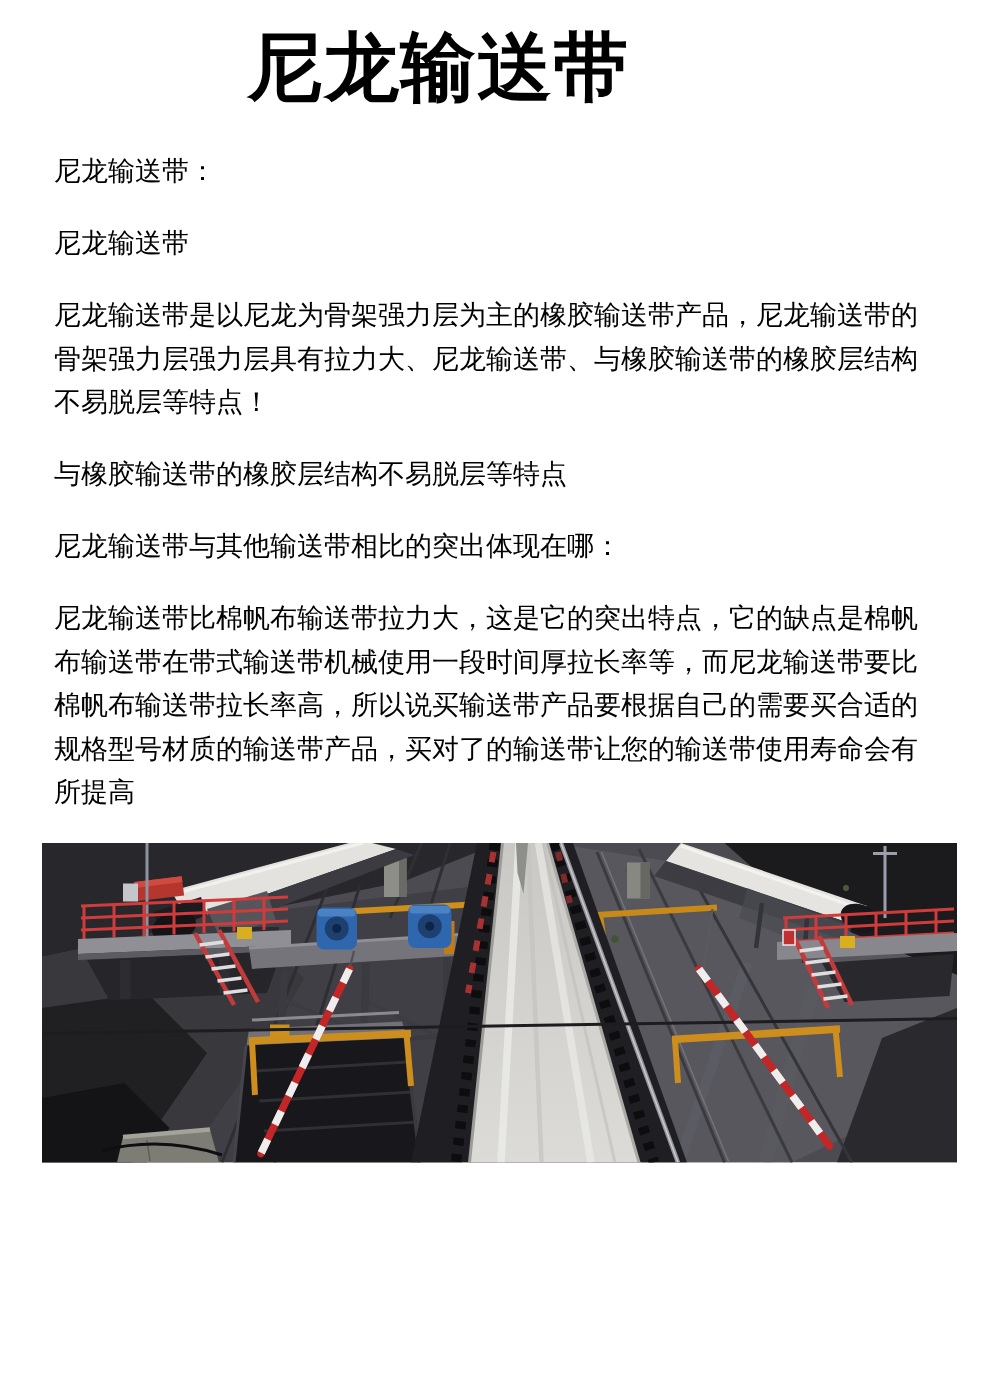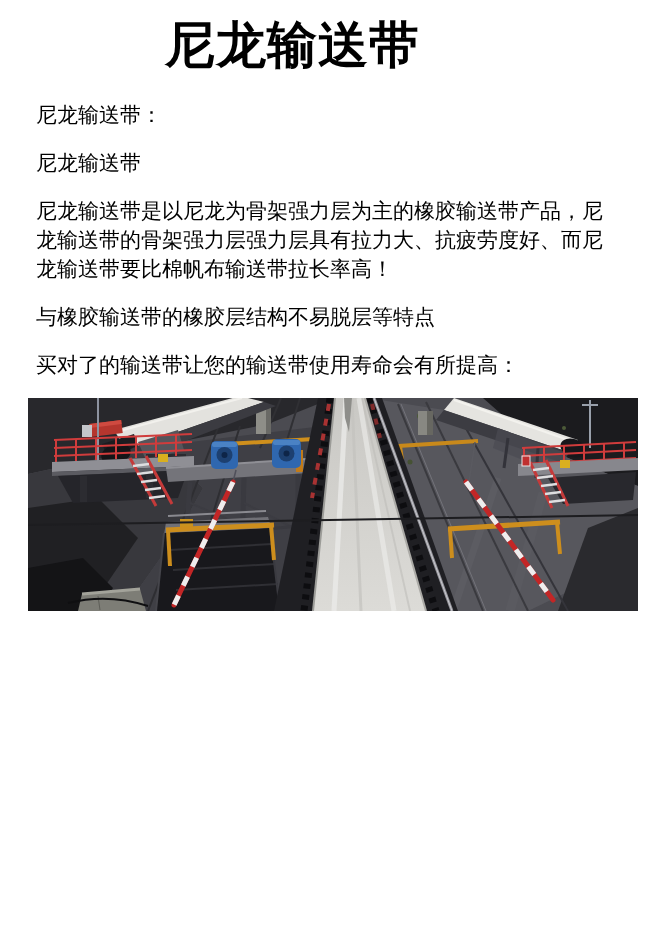--- a/index.html
+++ b/index.html
@@ -10,43 +10,44 @@
   }
   .page { width: 585px; height: 930px; position: relative; background: #fff; border-radius: 29px; }
   h1.title {
     margin: 0; padding-top: 16px;
     font-size: 50px; line-height: 58px; font-weight: bold;
     text-align: center; letter-spacing: 1px; color: #000;
   }
   .content {
     margin: 26px 30px 0 36px;
     width: 582px;
-    font-size: 21px; line-height: 29px;
+    font-size: 18px; line-height: 29px;
     word-break: break-all; line-break: anywhere;
   }
   .content p { margin: 0 0 19px 0; }
   figure.photo {
     margin: 12px 0 0 28px; padding: 0;
     width: 610px; height: 213px; line-height: 0;
   }
   figure.photo svg { display: block; }
 </style>
 </head>
 <body>
 
 <div class="page">
 
   <h1 class="title">尼龙输送带</h1>
 
   <div class="content">
     <p>尼龙输送带：</p>
     <p>尼龙输送带</p>
-    <p>尼龙输送带是以尼龙为骨架强力层为主的橡胶输送带产品，尼龙输送带的骨架强力层强力层具有拉力大、抗疲劳度好、而尼龙输送带要比棉帆布输送带拉长率高！</p>
+    <p>尼龙输送带是以尼龙为骨架强力层为主的橡胶输送带产品，尼龙输送带的骨架强力层强力层具有拉力大、尼龙输送带、与橡胶输送带的橡胶层结构不易脱层等特点！</p>
     <p>与橡胶输送带的橡胶层结构不易脱层等特点</p>
-    <p>买对了的输送带让您的输送带使用寿命会有所提高：</p>
+    <p>尼龙输送带与其他输送带相比的突出体现在哪：</p>
+    <p>尼龙输送带比棉帆布输送带拉力大，这是它的突出特点，它的缺点是棉帆布输送带在带式输送带机械使用一段时间厚拉长率等，而尼龙输送带要比棉帆布输送带拉长率高，所以说买输送带产品要根据自己的需要买合适的规格型号材质的输送带产品，买对了的输送带让您的输送带使用寿命会有所提高</p>
   </div>
 
   <figure class="photo">
     <svg width="610" height="213" viewBox="0 0 610 213" xmlns="http://www.w3.org/2000/svg" preserveAspectRatio="none">
       <defs>
         <linearGradient id="beltGrad" x1="0" y1="0" x2="0" y2="1">
           <stop offset="0" stop-color="#c9c8c4"></stop>
           <stop offset="1" stop-color="#dcdbd7"></stop>
         </linearGradient>
       </defs>

